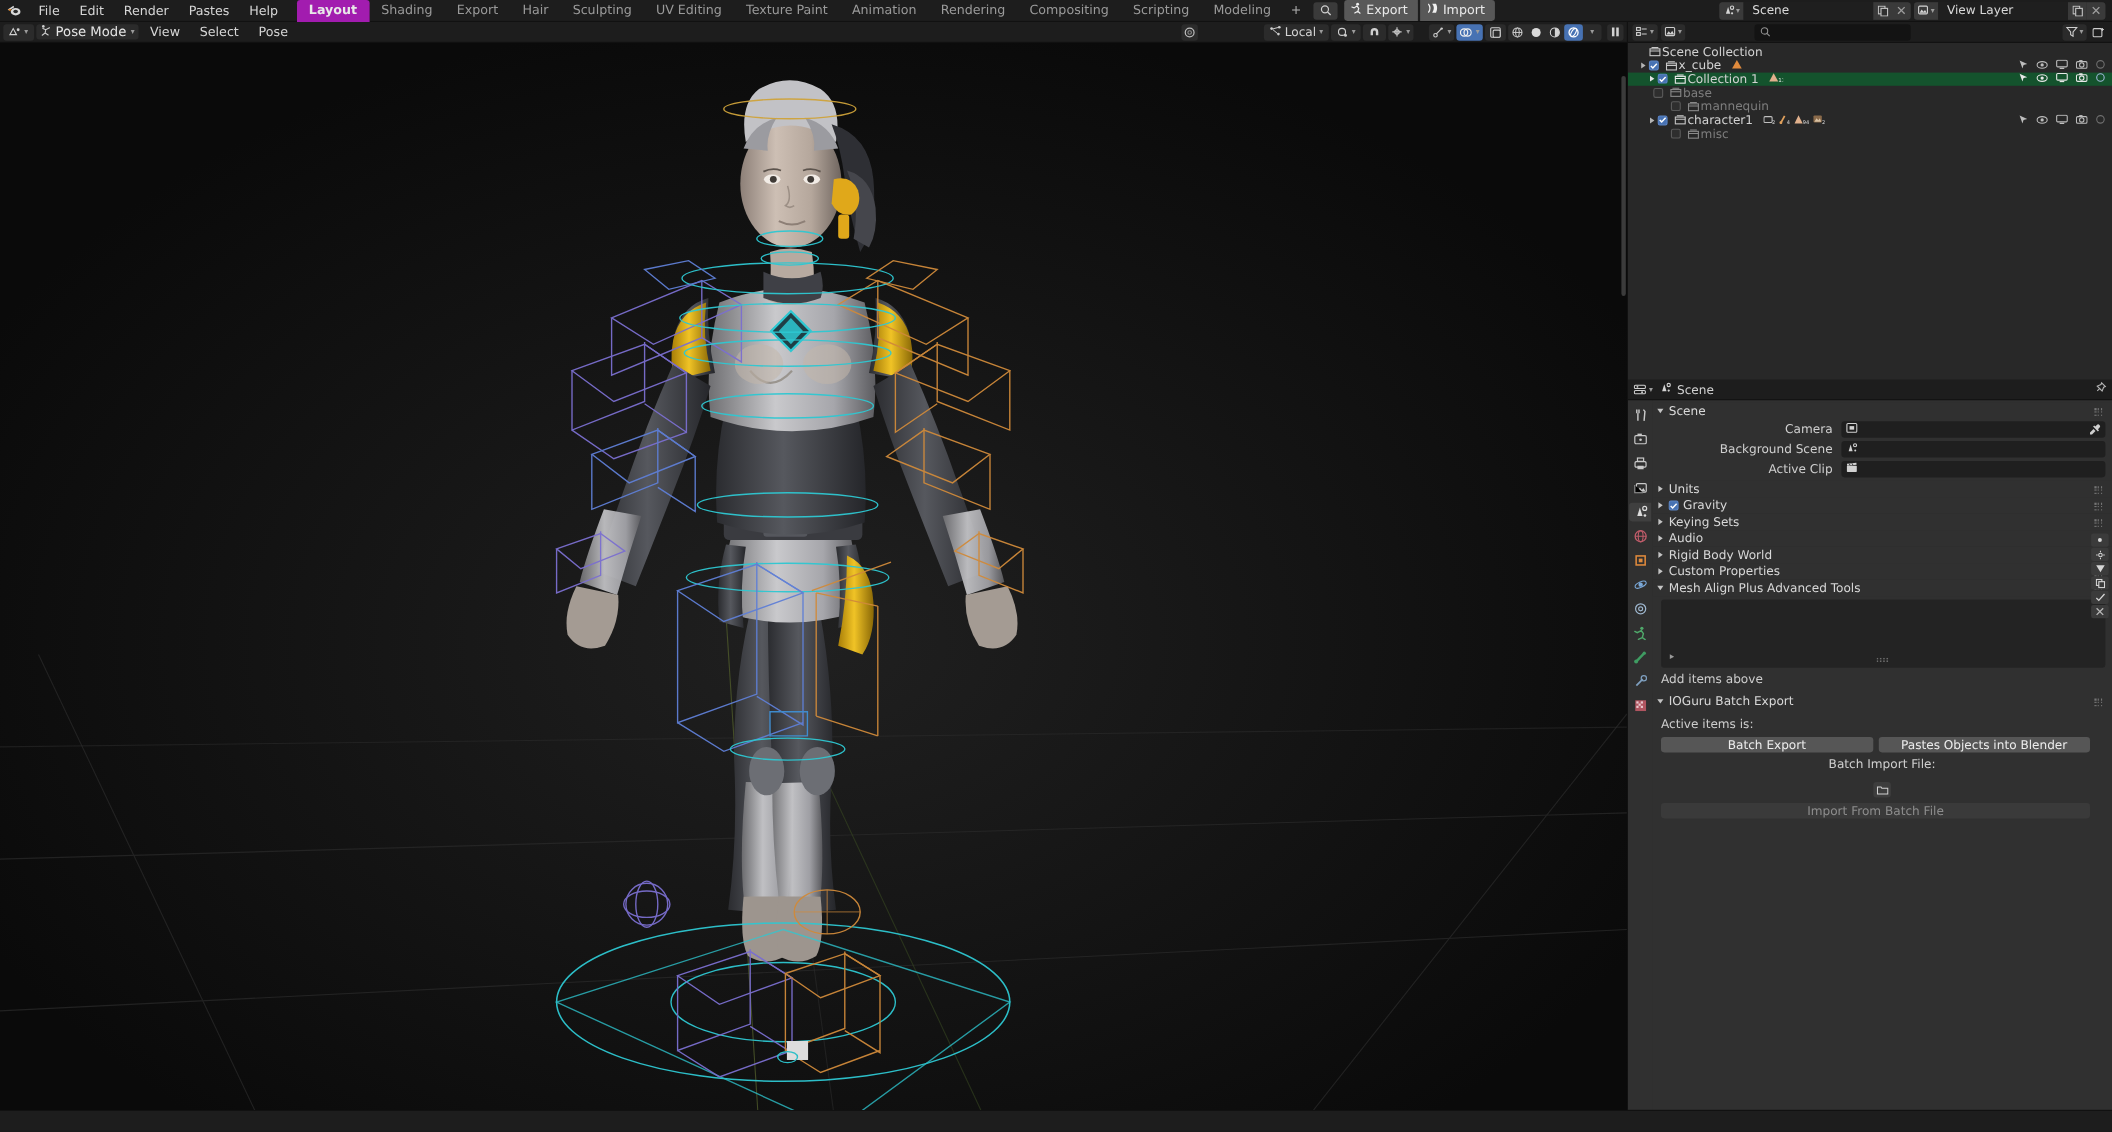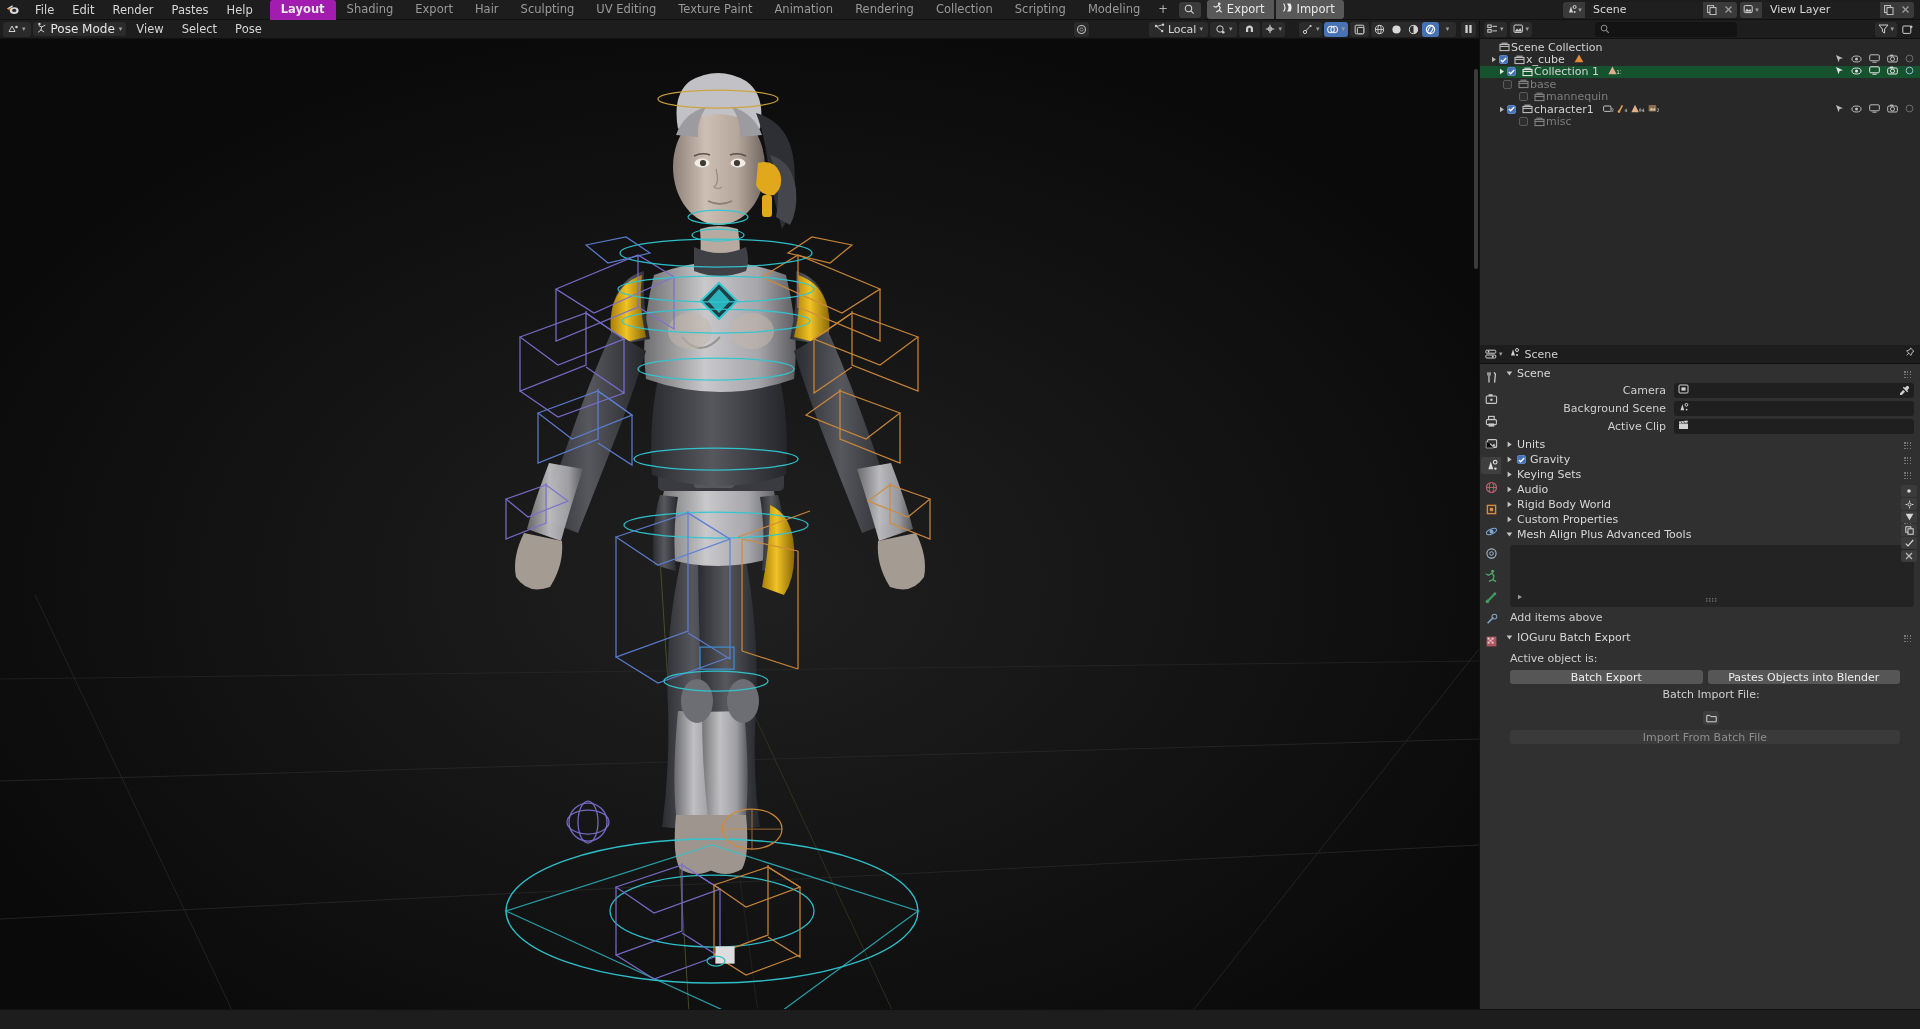--- a/index.html
+++ b/index.html
@@ -169,21 +169,21 @@
     <div class="wstabs">
       <div class="wstab active">Layout</div>
       <div class="wstab">Shading</div>
       <div class="wstab">Export</div>
       <div class="wstab">Hair</div>
       <div class="wstab">Sculpting</div>
       <div class="wstab">UV Editing</div>
       <div class="wstab">Texture Paint</div>
       <div class="wstab">Animation</div>
       <div class="wstab">Rendering</div>
-      <div class="wstab">Collection</div>
+      <div class="wstab">Compositing</div>
       <div class="wstab">Scripting</div>
       <div class="wstab">Modeling</div>
       <div class="wstab plus">+</div>
     </div>
 
     <div class="searchzone">
       <svg width="11" height="11" viewBox="0 0 11 11">
           <circle cx="4.5" cy="4.5" r="3.2" fill="none" stroke="#cfcfcf" stroke-width="1.1"></circle>
           <line x1="6.9" y1="6.9" x2="9.7" y2="9.7" stroke="#cfcfcf" stroke-width="1.2"></line>
         </svg>
@@ -1256,21 +1256,21 @@
                   <i></i>
                   <i></i>
                   <i></i>
                   <i></i>
                   <i></i>
                   <i></i>
                   <i></i>
                 </span>
             </div>
 
-            <div class="small-note" style="padding-top:7px;">Active object is:</div>
+            <div class="small-note" style="padding-top:7px;">Active items is:</div>
 
             <div class="btn-row">
               <div class="ui-btn">Batch Export</div>
               <div class="ui-btn">Pastes Objects into Blender</div>
             </div>
 
             <div class="fieldrow2">
               <span class="lbl">Batch Import File:</span>
               <span class="inp"></span>
               <span class="folder-btn">

